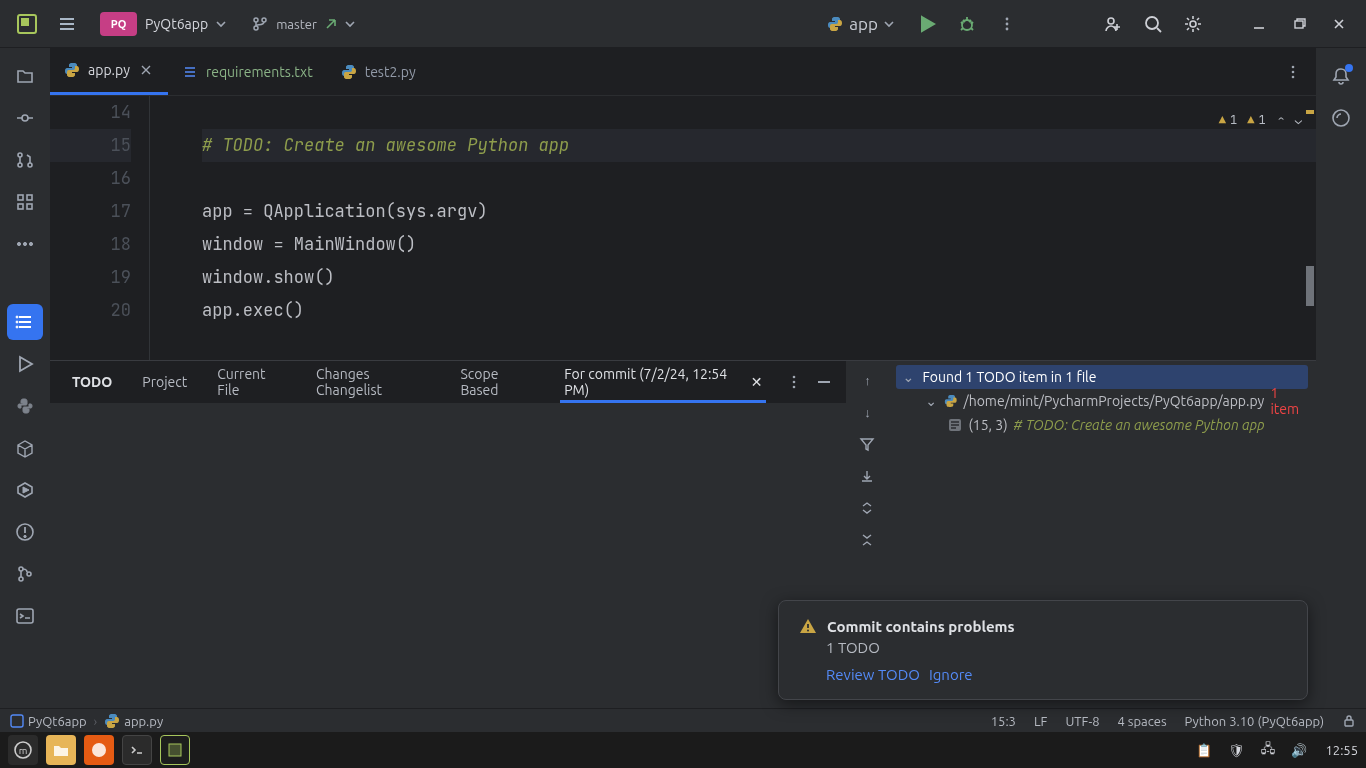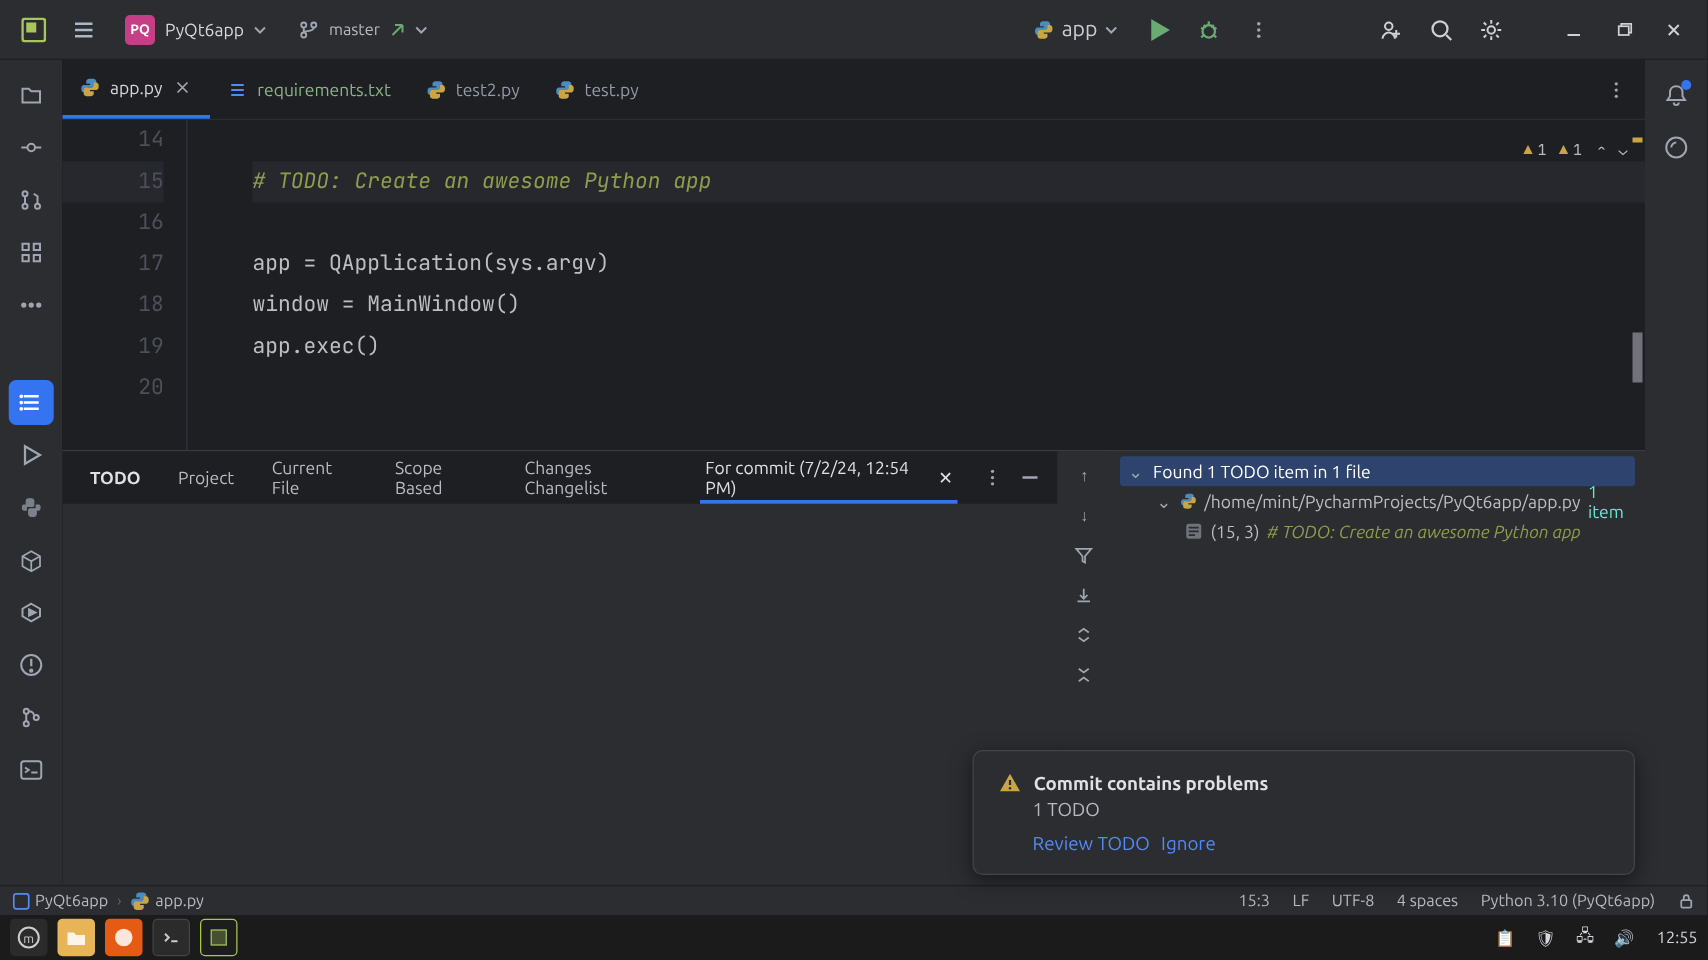--- a/index.html
+++ b/index.html
@@ -13,21 +13,21 @@
   
   .topbar {
     height:48px; display:flex; align-items:center;
     background:#2B2D30; padding:0 10px; gap:6px;
     border-bottom:1px solid #1E1F22;
   }
   .tb-btn { width:34px; height:34px; display:flex; align-items:center; justify-content:center;
             border-radius:4px; color:#A9B7C6; }
   .tb-btn.green svg path, .tb-btn.green svg polygon { fill:#6AAB73; }
   .proj-badge {
-    width:24px; height:24px; border-radius:4px; background:#C63E85;
+    width:37px; height:24px; border-radius:4px; background:#C63E85;
     display:flex; align-items:center; justify-content:center;
     font-weight:700; font-size:11px; color:#fff;
   }
   .proj-chip { display:flex; align-items:center; gap:8px; padding:4px 10px; border-radius:6px; }
   .proj-chip span.name { color:#D5D7DD; font-size:14px; }
   .vcs-chip { display:flex; align-items:center; gap:8px; padding:4px 10px; color:#B6BAC2; }
   .grow { flex:1; }
   .run-chip { display:flex; align-items:center; gap:6px; padding:4px 10px; border-radius:6px; color:#C8CCD4; }
   .run-chip .name { font-size:17px; }
 
@@ -116,21 +116,21 @@
   }
   .tgbtn { width:30px; height:30px; display:flex; align-items:center; justify-content:center;
            color:#9FA6B2; border-radius:4px; }
   .tree {
     flex:1; padding:4px 8px; font-size:14px; position:relative;
   }
   .tree-row { display:flex; align-items:center; gap:6px; height:24px; padding:0 4px;
               border-radius:3px;}
   .tree-row.sel { background:#2E436E; color:#fff; }
   .tree-row .chev { width:16px; text-align:center; color:#9FA6B2; }
-  .tree-row .dim { color:#5eead4; }
+  .tree-row .dim { color:#ef4444; }
   .tree-row .todo { color:#8E9D4C; font-style:italic; }
   .tree-row.ind1 { padding-left:28px; }
   .tree-row.ind2 { padding-left:52px; }
 
   
   .notif {
     position:absolute; right:58px; bottom:68px;
     width:530px; background:#2B2D30; border:1px solid #43454A; border-radius:8px;
     padding:16px 20px; box-shadow:0 4px 16px rgba(0,0,0,.5);
   }
@@ -392,27 +392,20 @@
           </svg>
         <span>requirements.txt</span>
       </div>
       <div class="etab">
         <svg class="pyicon" viewBox="0 0 16 16">
             <path d="M8 1c-3 0-3 2-3 2v2h3v1H3s-2 0-2 3 2 3 2 3h2v-2s0-2 2-2h4s2 0 2-2V3s0-2-3-2H8z" fill="#4B8BBE"></path>
             <path d="M8 15c3 0 3-2 3-2v-2H8v-1h5s2 0 2-3-2-3-2-3h-2v2s0 2-2 2H5s-2 0-2 2v3s0 2 3 2h2z" fill="#C9A544"></path>
           </svg>
         <span>test2.py</span>
       </div>
-      <div class="etab">
-        <svg class="pyicon" viewBox="0 0 16 16">
-            <path d="M8 1c-3 0-3 2-3 2v2h3v1H3s-2 0-2 3 2 3 2 3h2v-2s0-2 2-2h4s2 0 2-2V3s0-2-3-2H8z" fill="#4B8BBE"></path>
-            <path d="M8 15c3 0 3-2 3-2v-2H8v-1h5s2 0 2-3-2-3-2-3h-2v2s0 2-2 2H5s-2 0-2 2v3s0 2 3 2h2z" fill="#C9A544"></path>
-          </svg>
-        <span>test.py</span>
-      </div>
       <div class="grow"></div>
       <div class="morev">
           <svg width="16" height="16" viewBox="0 0 16 16">
             <circle cx="8" cy="3" r="1.3" fill="#9FA6B2"></circle>
             <circle cx="8" cy="8" r="1.3" fill="#9FA6B2"></circle>
             <circle cx="8" cy="13" r="1.3" fill="#9FA6B2"></circle>
           </svg>
         </div>
     </div>
 
@@ -437,31 +430,32 @@
         </div>
         <div class="marker-strip">
           <div class="m" style="top:14px"></div>
           <div class="m" style="top:170px; height:40px; background:#6F737A"></div>
         </div>
       <div class="ln"></div>
           <div class="ln current"><span class="todo-c"># TODO: Create an awesome Python app</span></div>
           <div class="ln"></div>
           <div class="ln">app = QApplication(sys.argv)</div>
           <div class="ln">window = MainWindow()</div>
+          <div class="ln">window.show()</div>
           <div class="ln">app.exec()</div>
         </div>
     </div>
 
     <div class="tool">
       <div class="tool-tabs">
         <div class="ttab title">TODO</div>
         <div class="ttab">Project</div>
         <div class="ttab">Current File</div>
+        <div class="ttab">Changes Changelist</div>
         <div class="ttab">Scope Based</div>
-        <div class="ttab">Changes Changelist</div>
         <div class="ttab active">
           <span>For commit (7/2/24, 12:54 PM)</span>
           <span style="margin-left:10px">✕</span>
         </div>
         <div class="grow"></div>
         <div class="ttab" style="padding:0 6px">
             <svg width="16" height="16" viewBox="0 0 16 16">
               <circle cx="8" cy="3" r="1.3" fill="#9FA6B2"></circle>
               <circle cx="8" cy="8" r="1.3" fill="#9FA6B2"></circle>
               <circle cx="8" cy="13" r="1.3" fill="#9FA6B2"></circle>

